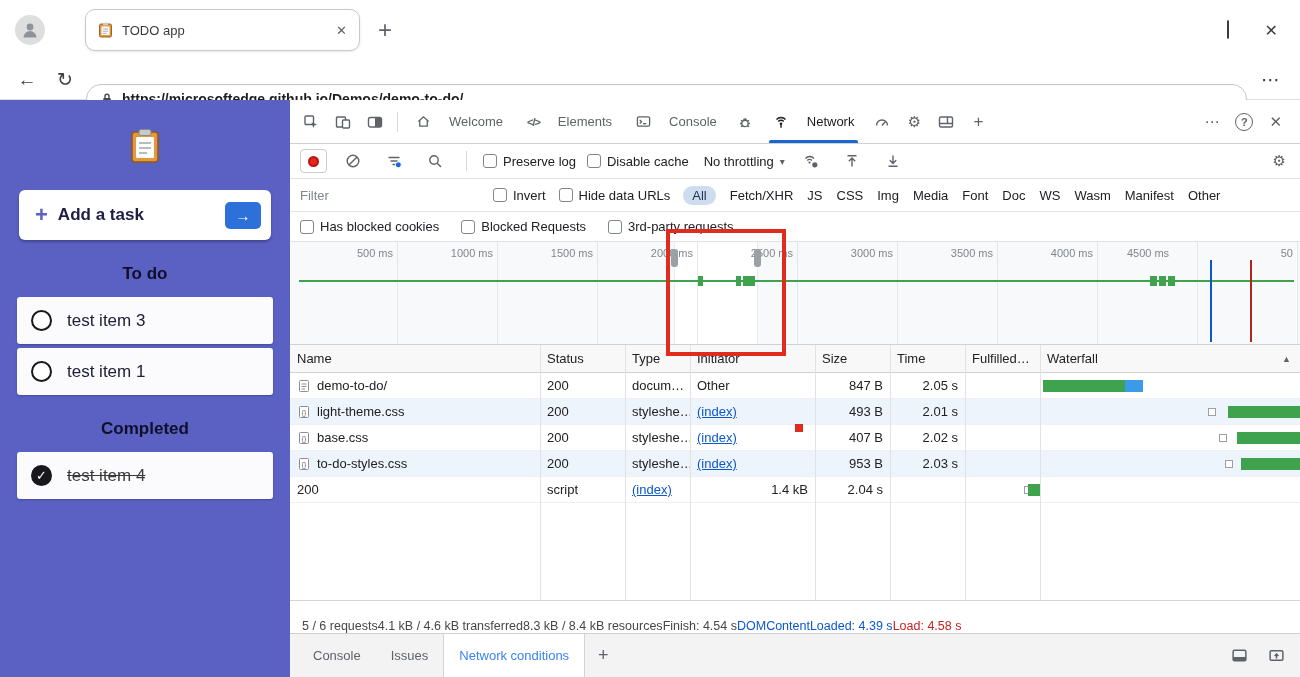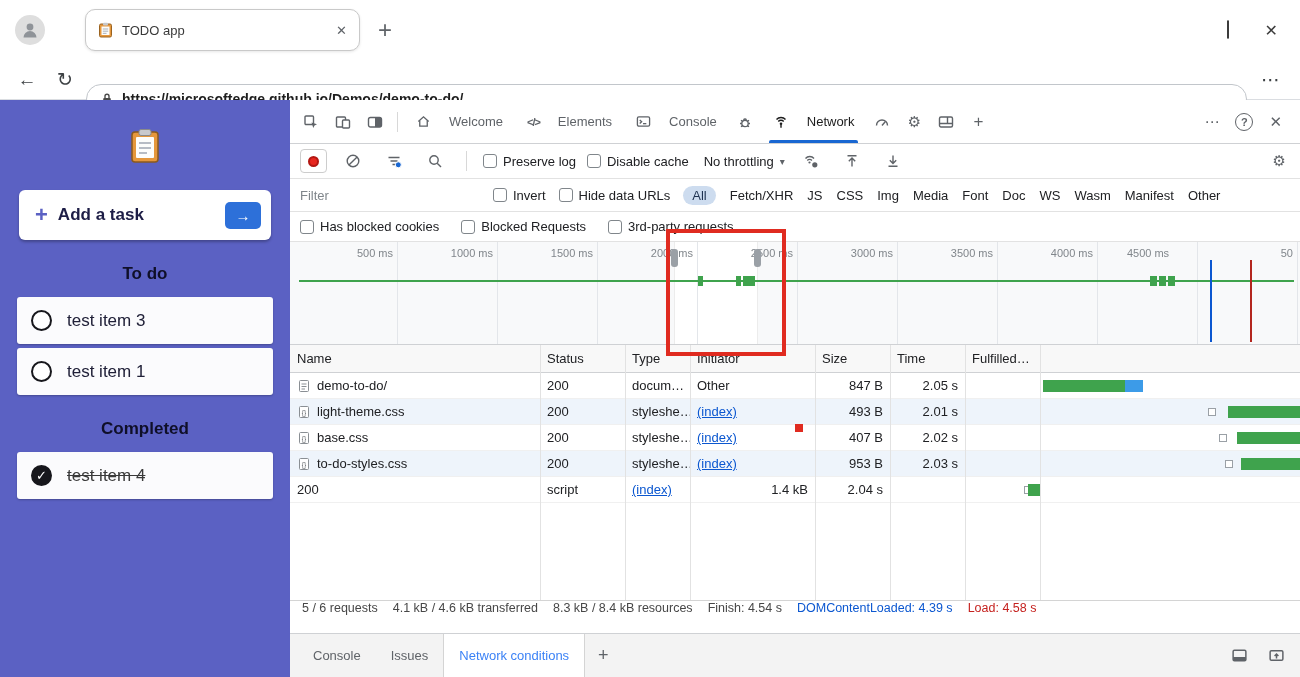--- a/index.html
+++ b/index.html
@@ -93,21 +93,21 @@
   .nrow.alt { background:#eef4fb; }
   .ncell { padding:0 7px; white-space:nowrap; overflow:hidden; color:#202124; height:100%; display:flex; align-items:center; }
   .ncell.right { justify-content:flex-end; }
   .ncell.link { color:#0b57d0; text-decoration:underline; }
   .namecell { gap:6px; }
   .rowicon { display:flex; align-items:center; flex-shrink:0; }
   .wf-cell { position:relative; padding:0; }
   .wf-bar { position:absolute; top:7px; height:12px; }
   .wf-sq { position:absolute; top:9px; width:8px; height:8px; border:1px solid #9aa0a6; background:#fff; }
 
-  .dt-summary { height:33px; flex-shrink:0; border-top:1px solid #d4d4d4; display:flex; align-items:flex-start; gap:15px; padding:0 12px; font-size:12.5px; color:#474747; white-space:nowrap; }
+  .dt-summary { height:33px; flex-shrink:0; border-top:1px solid #d4d4d4; display:flex; align-items:flex-end; padding:0 12px; font-size:12.5px; color:#474747; white-space:nowrap; }
   .sum-dcl { color:#0b57d0; }
   .sum-load { color:#c5221f; }
 
   .dt-drawer { height:44px; flex-shrink:0; border-top:1px solid #cfd1d4; background:#f3f3f3; display:flex; align-items:center; padding-left:8px; font-size:13px; color:#5f6368; }
   .drawer-tabs { display:flex; height:100%; align-items:center; }
   .drawer-tab { padding:0 15px; height:100%; display:flex; align-items:center; white-space:nowrap; }
   .drawer-tab.active { background:#fff; color:#3b82f6; border-left:1px solid #d4d4d4; border-right:1px solid #d4d4d4; }
   .drawer-plus { font-size:18px; padding:0 13px; }
   .drawer-right { margin-left:auto; display:flex; align-items:center; gap:20px; padding-right:15px; }
 
@@ -424,20 +424,24 @@
 
     <div class="dt-table">
       <div class="nhead">
         <div>Name</div>
         <div>Status</div>
         <div>Type</div>
         <div>Initiator</div>
         <div>Size</div>
         <div>Time</div>
         <div>Fulfilled…</div>
+        <div class="wf-head">
+          <span>Waterfall</span>
+          <span class="sort">▲</span>
+        </div>
       </div>
       <div>
           <div class="nrow">
             <div class="ncell namecell">
               <span class="rowicon">
                 <svg width="14" height="14" viewBox="0 0 14 14">
                   <rect x="2.5" y="1.5" width="9" height="11" rx="1" fill="#fff" stroke="#8a8f94"></rect>
                   <line x1="4.5" y1="5" x2="9.5" y2="5" stroke="#8a8f94"></line>
                   <line x1="4.5" y1="7.5" x2="9.5" y2="7.5" stroke="#8a8f94"></line>
                   <line x1="4.5" y1="10" x2="8" y2="10" stroke="#8a8f94"></line>

